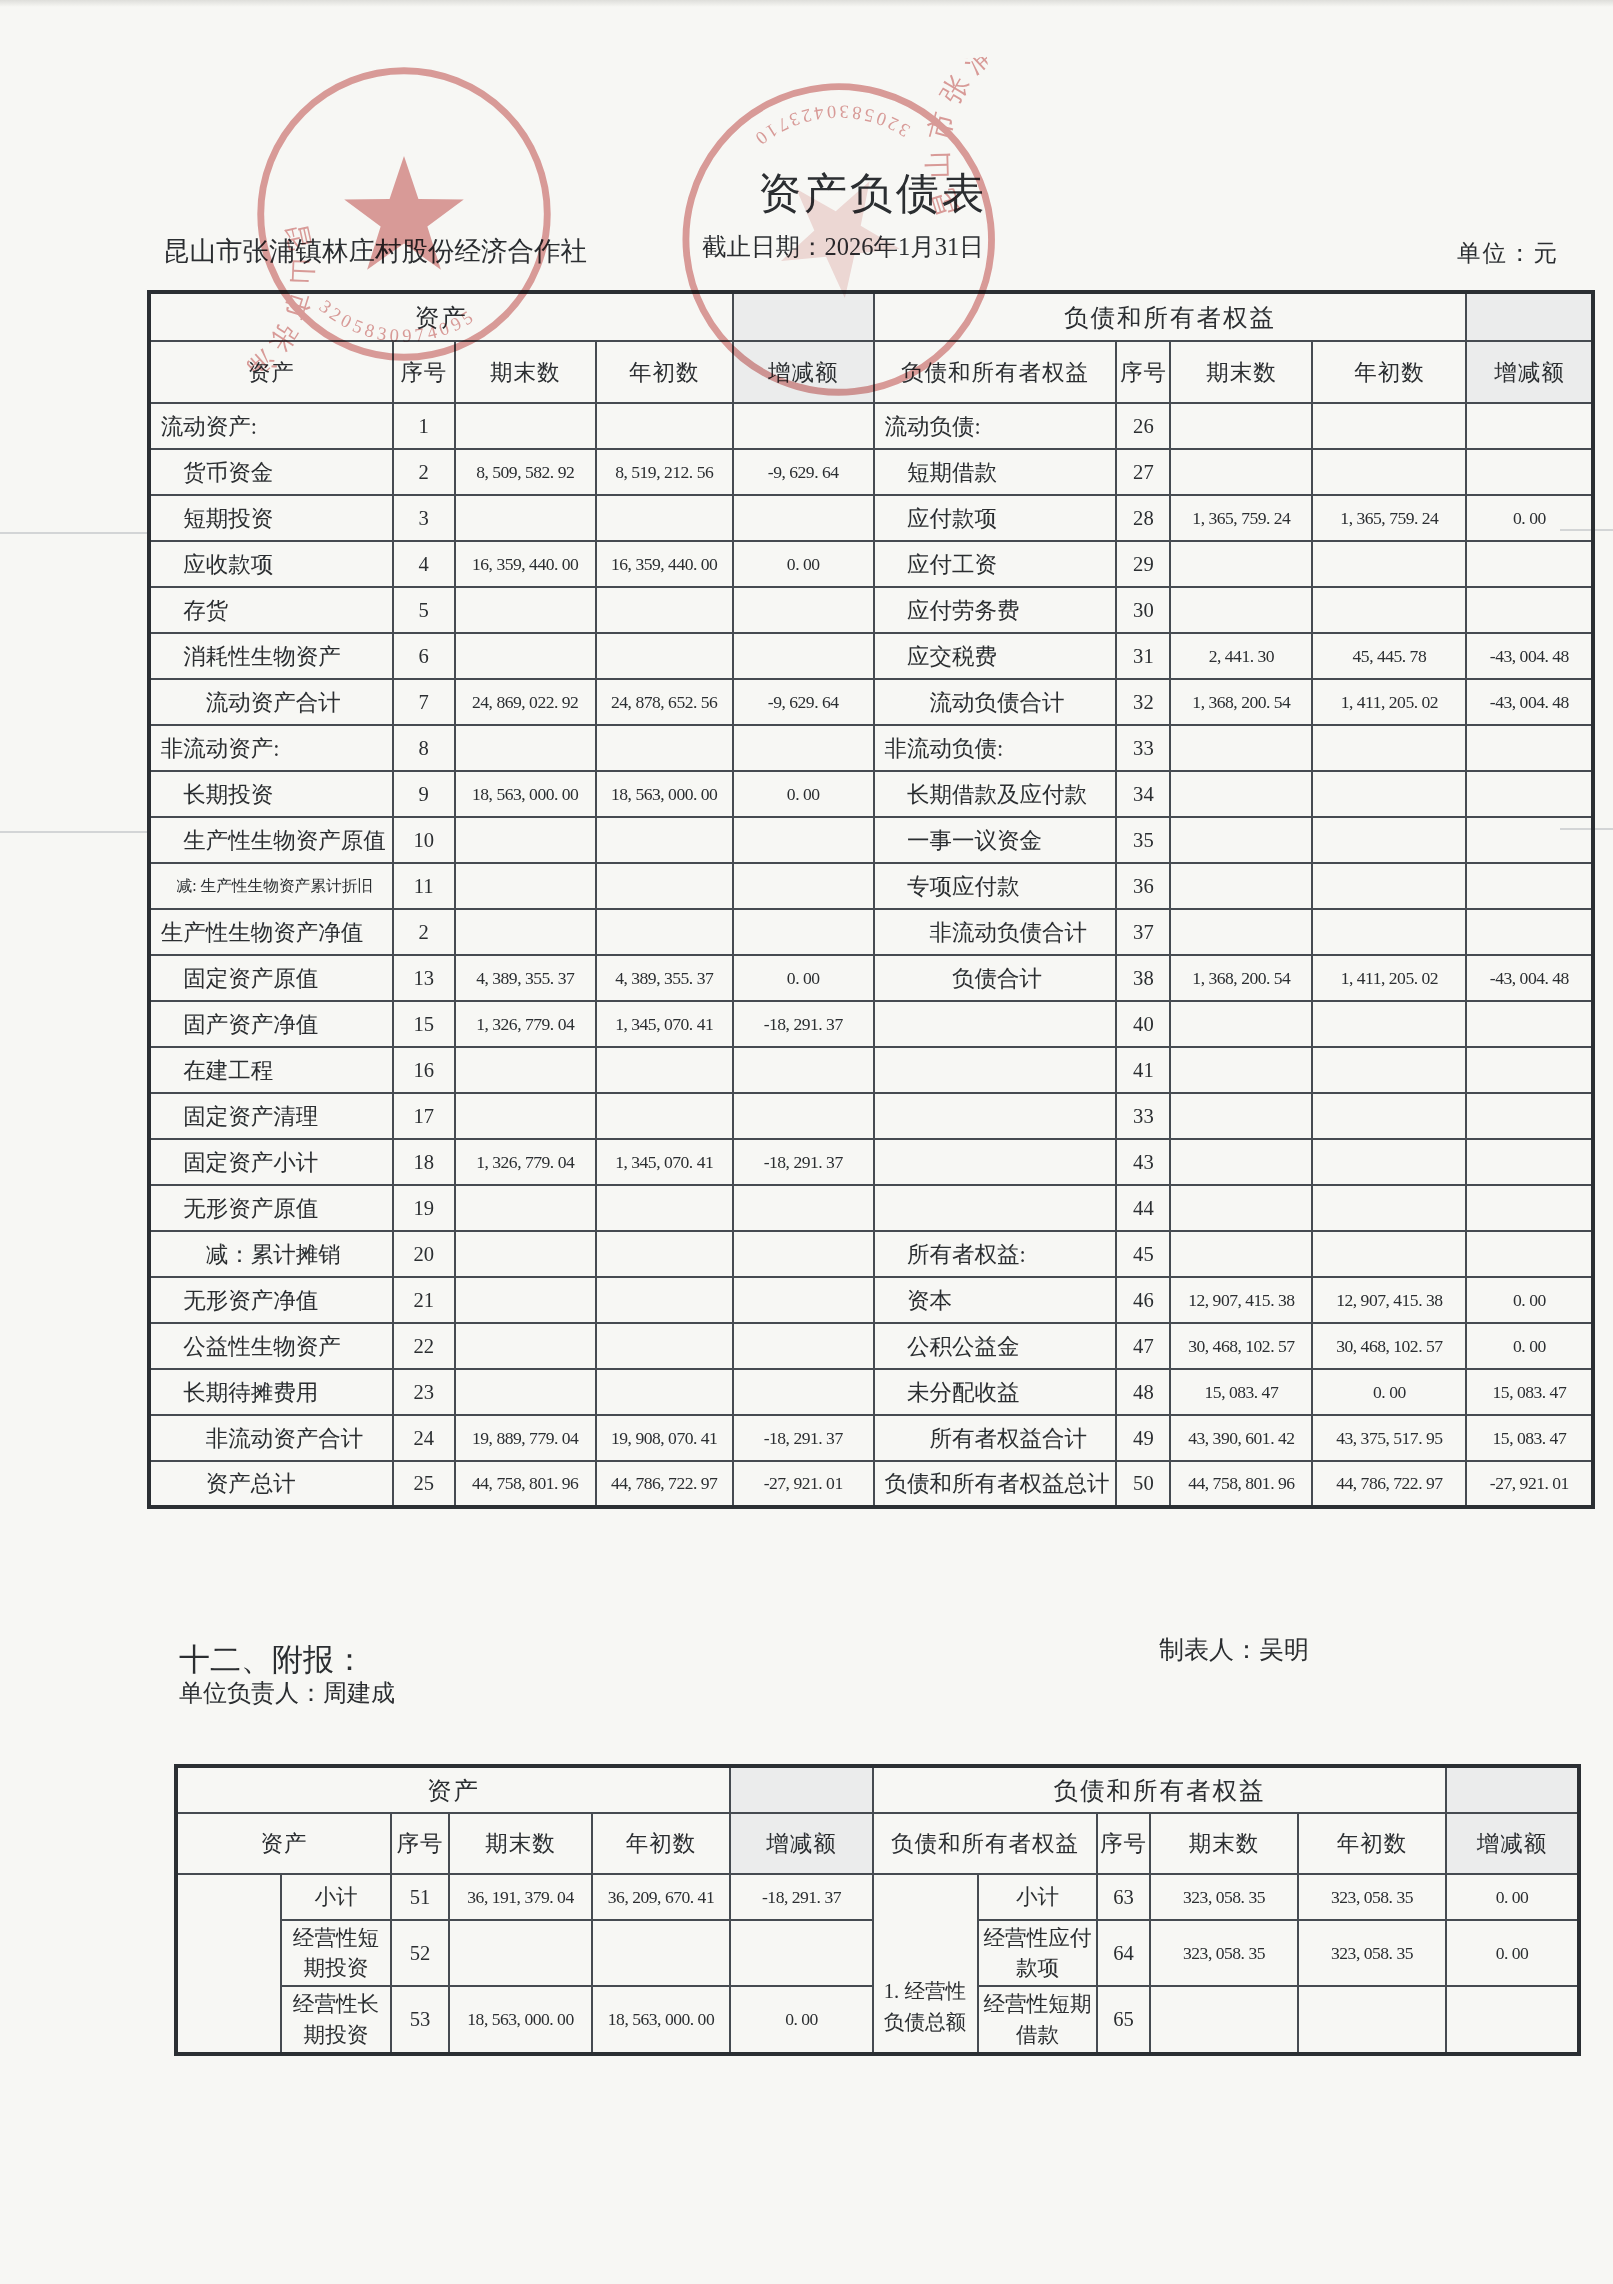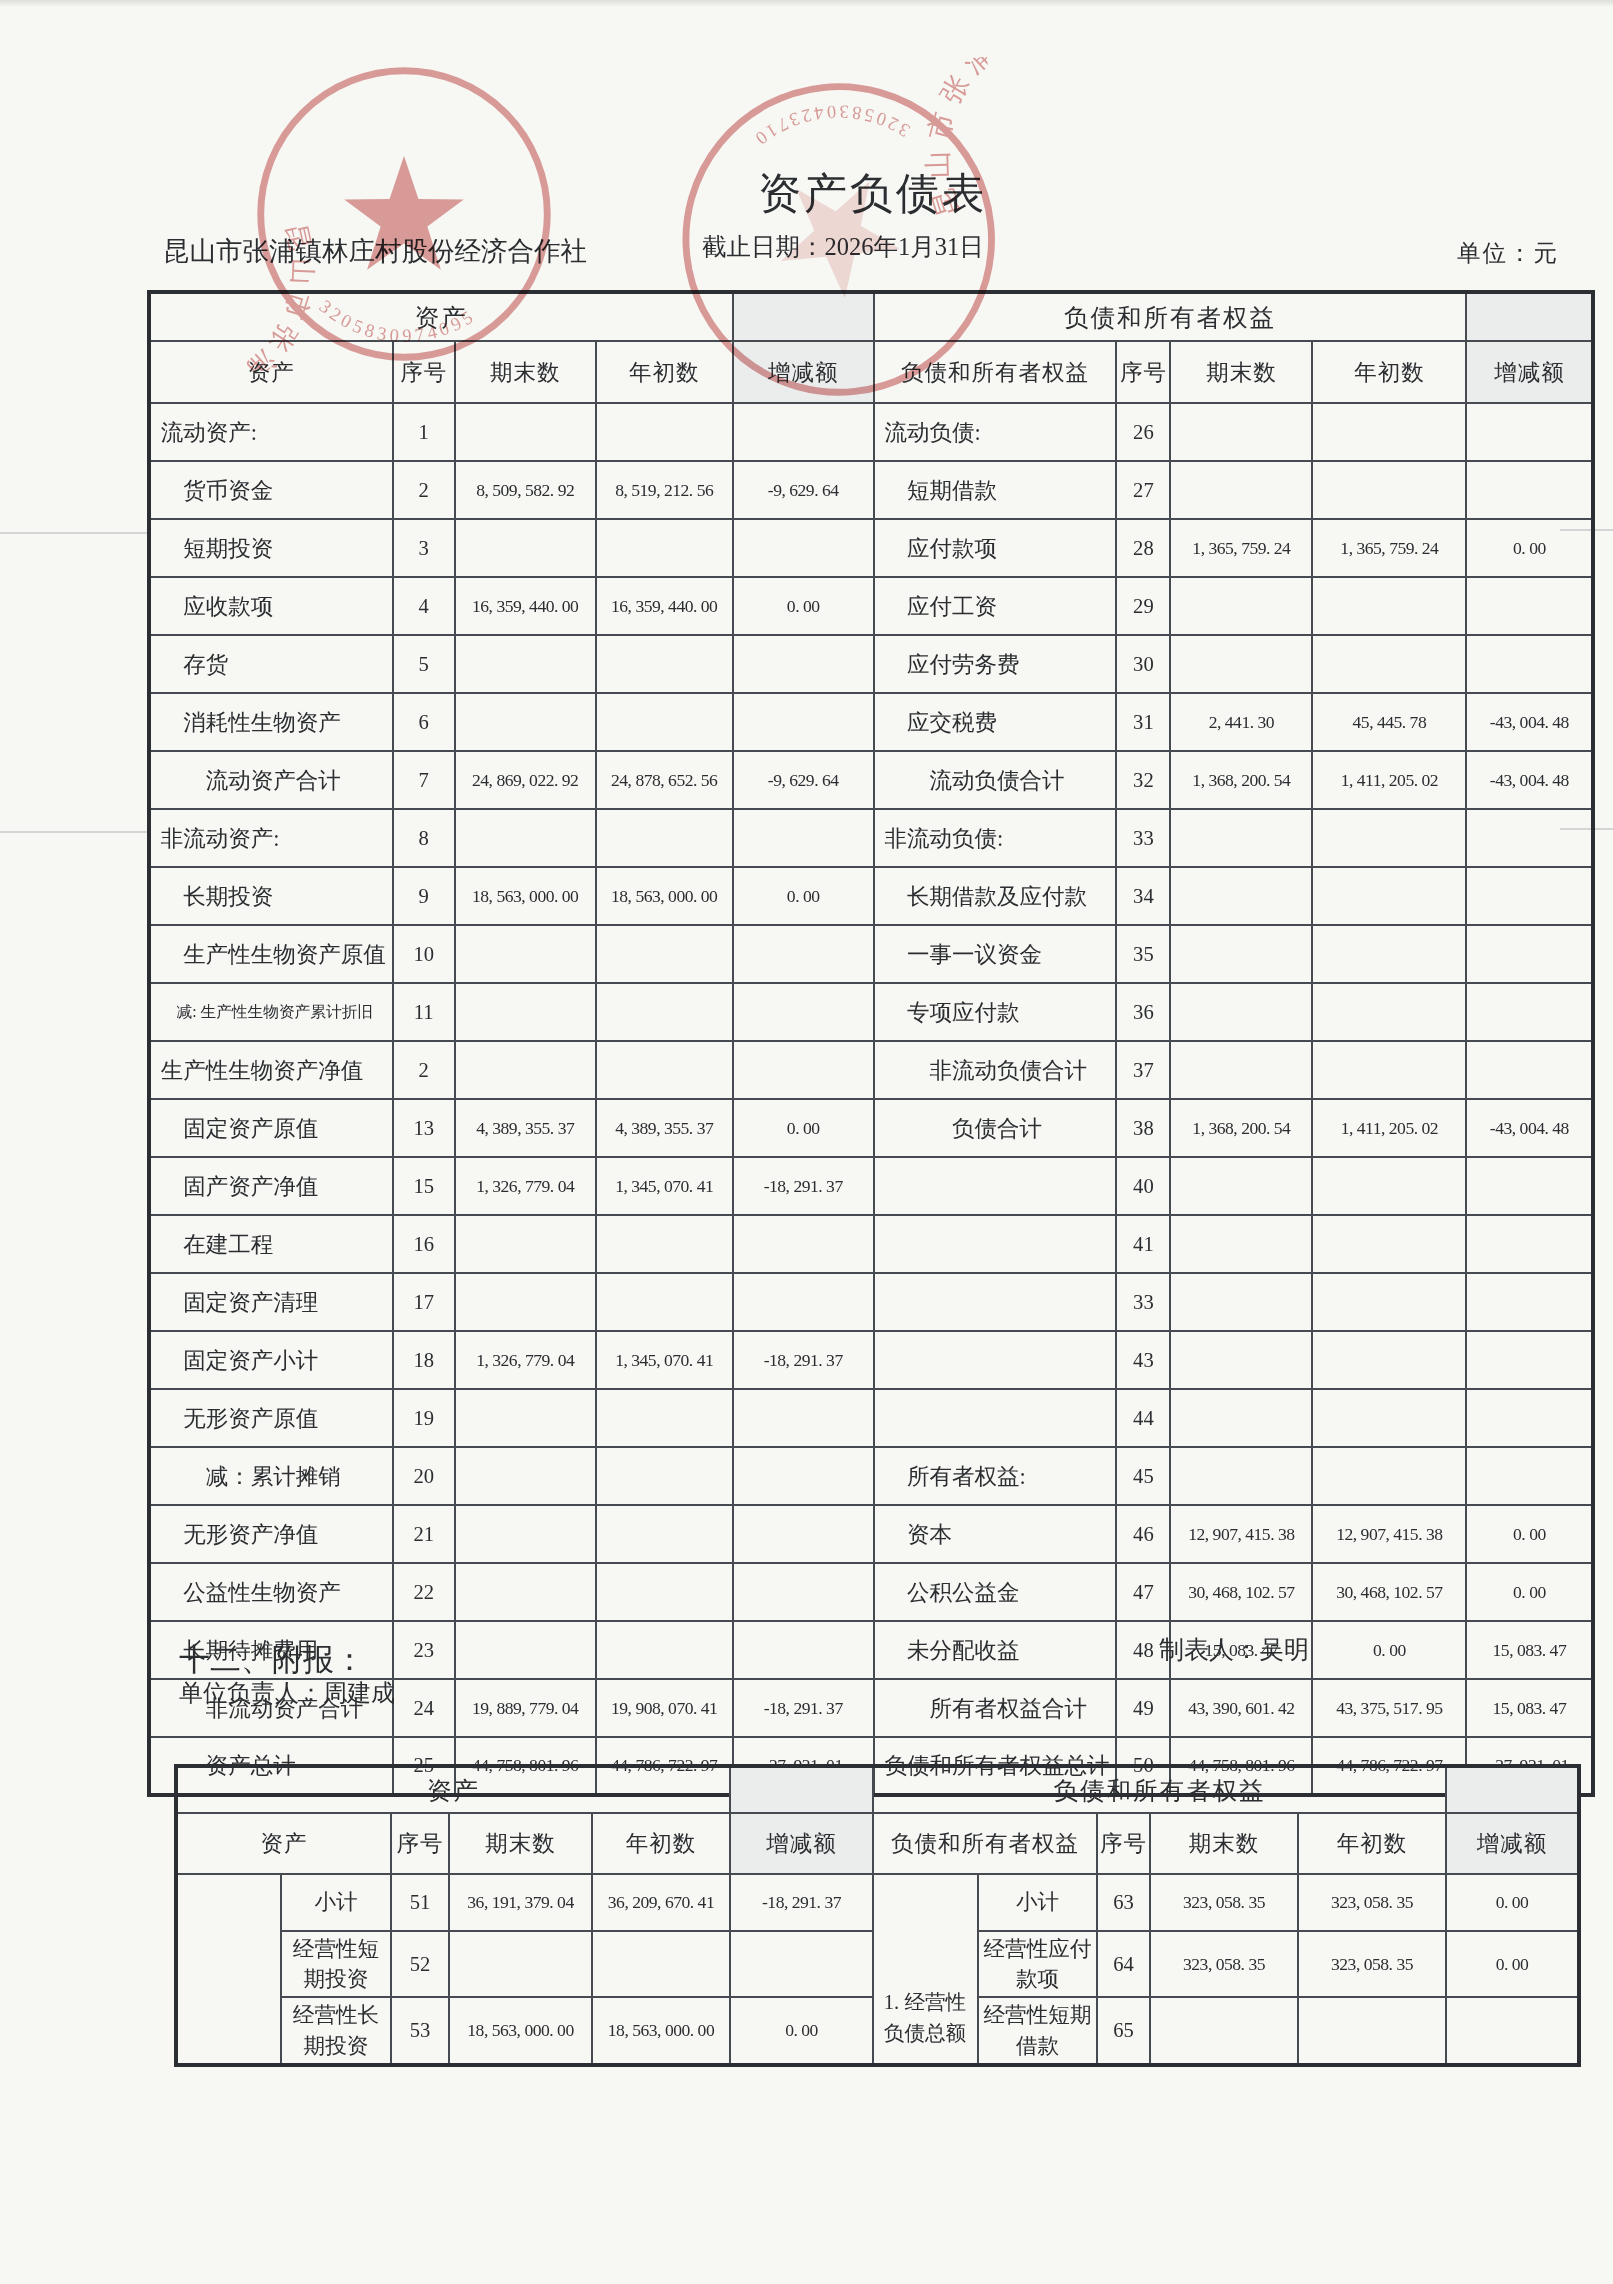--- a/index.html
+++ b/index.html
@@ -16,27 +16,27 @@
   .company{left:163px;top:233px;font-size:26.5px;}
   .title{left:758px;top:165px;font-size:43px;letter-spacing:2.9px;}
   .date{left:702px;top:230px;font-size:24.5px;}
   .unit{left:1457px;top:237px;font-size:23.5px;letter-spacing:2px;}
   .signer-l{left:179px;top:1654px;font-size:24px;margin-top:23px;}
   .signer-r{left:1159px;top:1633px;font-size:25px;}
   .appx{left:179px;top:1639px;font-size:31px;}
   table{border-collapse:collapse;position:absolute;table-layout:fixed;}
   td{border:2px solid #464b51;padding:0;vertical-align:middle;overflow:hidden;}
   .bs{left:147px;top:290px;border:4.9px solid #2b2f33;}
-  .bs tr{height:58px;}
+  .bs tr{height:46px;}
   .bs tr.hsec{height:49px;}
   .bs tr.hcol{height:62px;}
   .ap{left:174px;top:1764px;border:4.9px solid #2b2f33;}
   .ap tr.ra{height:47px;}
   .ap tr.rb{height:61px;}
-  .ap tr.r1{height:57px;}
+  .ap tr.r1{height:46px;}
   .ap tr.r2{height:63px;}
   .ap tr.r3{height:67px;}
   .lbl{font-size:22.5px;text-align:left;padding:0 5.9px 0 9.8px;white-space:nowrap;}
   .sm{font-size:15.7px;}
   .no{font-size:20.6px;text-align:center;}
   .num{font-size:17.6px;text-align:center;white-space:nowrap;letter-spacing:-0.5px;}
   .sec{font-size:24.5px;text-align:center;letter-spacing:2px;}
   .hdr{font-size:22.5px;text-align:center;letter-spacing:1px;}
   .gray{background:#ebecec;}
   .clabel{font-size:21.6px;text-align:center;line-height:1.4;padding:2px 2.9px;white-space:normal;}

